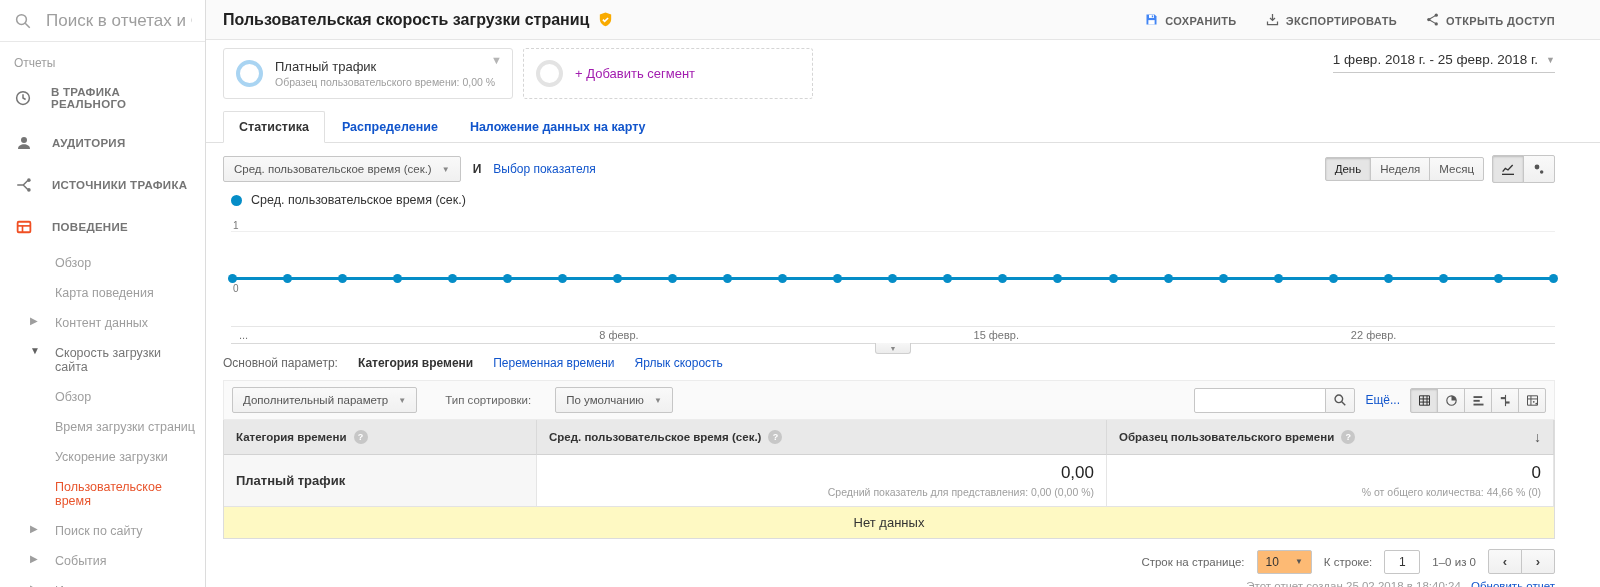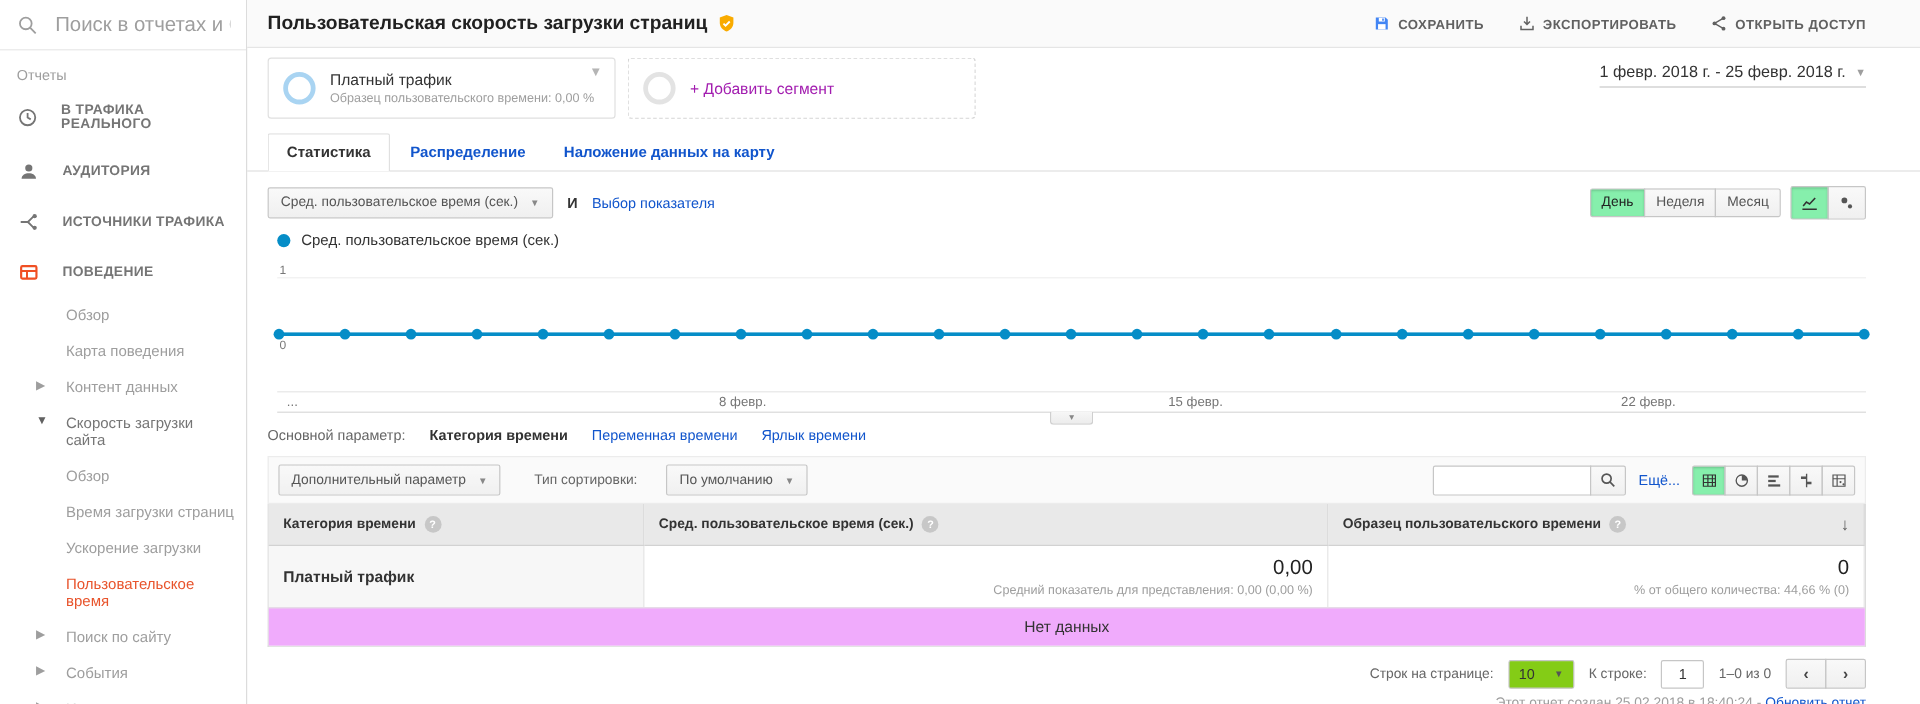--- a/index.html
+++ b/index.html
@@ -51,21 +51,21 @@
   .seg-card.add .seg-name{color:#a21caf}
 
   .tabs-row{display:flex;align-items:flex-end;gap:2px;padding:12px 45px 0 17px;border-bottom:1px solid #e0e0e0}
   .tab{padding:8px 15px;font-size:12.5px;font-weight:bold;cursor:pointer;white-space:nowrap}
   .tab.active{background:#fff;border:1px solid #e0e0e0;border-bottom:1px solid #fff;margin-bottom:-1px;border-radius:2px 2px 0 0;color:#333}
   .tab.link{color:var(--link)}
 
   .metric-toolbar{display:flex;align-items:center;gap:10px;padding:12px 45px 8px 17px}
   .ga-btn{background:linear-gradient(#f9f9f9,#f0f0f0);border:1px solid #c6c6c6;border-radius:2px;font-size:11.5px;color:#555;padding:6px 10px;display:inline-flex;align-items:center;gap:10px;cursor:pointer;white-space:nowrap;font-family:inherit}
   .ga-btn .caret{font-size:8px;color:#888}
-  .ga-btn.active{background:#86efac;box-shadow:inset 0 1px 2px rgba(0,0,0,.18);color:#222}
+  .ga-btn.active{background:#e5e5e5;box-shadow:inset 0 1px 2px rgba(0,0,0,.18);color:#222}
   .and-label{font-size:12px;font-weight:bold;color:#333;margin:0 2px}
   a.lnk{color:var(--link);text-decoration:none;cursor:pointer;font-size:12px}
   .mt-right{margin-left:auto;display:flex;gap:8px;align-items:center}
   .btn-group{display:flex}
   .btn-group .ga-btn{border-radius:0;margin-left:-1px;padding:5px 9px}
   .btn-group .ga-btn:first-child{border-radius:2px 0 0 2px;margin-left:0}
   .btn-group .ga-btn:last-child{border-radius:0 2px 2px 0}
   .icon-btn{width:32px;justify-content:center;padding:5px 0;color:#555}
 
   
@@ -102,25 +102,25 @@
   .data-table{margin:0 45px 0 17px;border:1px solid #dcdcdc;border-top:none;display:grid;grid-template-columns:313px 570px 1fr;font-size:12px}
   .th{background:#e9e9e9;border-bottom:1px solid #d2d2d2;border-right:1px solid #d9d9d9;padding:9px 12px;font-weight:bold;color:#333;font-size:11.5px;display:flex;align-items:center;gap:7px}
   .th:last-child{border-right:none}
   .qmark{width:14px;height:14px;border-radius:50%;background:#c7c7c7;color:#fff;font-size:9px;display:inline-flex;align-items:center;justify-content:center;cursor:pointer;flex:none}
   .sort-arrow{margin-left:auto;color:#555;font-size:14px;cursor:pointer}
   .td-dim{background:#f7f7f7;border-right:1px solid #e5e5e5;padding:12px;display:flex;align-items:center;font-weight:bold;font-size:13px;color:#333}
   .td-metric{border-right:1px solid #e5e5e5;padding:8px 12px;text-align:right}
   .td-metric:last-child{border-right:none}
   .metric-big{font-size:17px;color:#222}
   .metric-note{font-size:10.5px;color:#9e9e9e;margin-top:3px;white-space:nowrap}
-  .empty-row{grid-column:1 / -1;border-top:1px solid #e3e3e3;text-align:center;padding:8px;font-size:13px;color:#333;background:#f0abfc}
+  .empty-row{grid-column:1 / -1;border-top:1px solid #e3e3e3;text-align:center;padding:8px;font-size:13px;color:#333;background:#fef9c3}
 
   
   .pagination{margin:0 45px 0 17px;display:flex;justify-content:flex-end;align-items:center;gap:12px;padding:10px 0 2px;font-size:11.5px;color:#666}
-  .mini-select{border:1px solid #c6c6c6;background:#84cc16;border-radius:2px;padding:4px 8px;display:inline-flex;align-items:center;gap:16px;font-size:12px;color:#333;cursor:pointer}
+  .mini-select{border:1px solid #c6c6c6;background:#fdba74;border-radius:2px;padding:4px 8px;display:inline-flex;align-items:center;gap:16px;font-size:12px;color:#333;cursor:pointer}
   .mini-select .caret{font-size:8px;color:#555}
   .goto-input{width:36px;height:24px;border:1px solid #c6c6c6;border-radius:2px;text-align:center;font-size:12px;font-family:inherit;outline:none;color:#333}
   .pager .ga-btn{width:34px;height:25px;display:flex;align-items:center;justify-content:center;font-size:13px;font-weight:bold;color:#444}
   .report-meta{margin:4px 45px 0 17px;text-align:right;font-size:11.5px;color:#9e9e9e;padding-bottom:8px}
   .report-meta a{font-size:11.5px}
 
   svg{display:block}
 </style>
 </head>
 <body>
@@ -350,21 +350,21 @@
         <div class="axis-toggle">
             <span>▼</span>
           </div>
       </div>
     </div>
 
     <div class="dim-row">
       <span class="dim-label">Основной параметр:</span>
       <span class="dim-opt active">Категория времени</span>
       <span class="dim-opt link">Переменная времени</span>
-      <span class="dim-opt link">Ярлык времени</span>
+      <span class="dim-opt link">Ярлык скорость</span>
     </div>
 
     <div class="table-toolbar">
       <button class="ga-btn">
         <span>Дополнительный параметр</span>
         <span class="caret">▼</span>
       </button>
       <span class="sort-label">Тип сортировки:</span>
       <button class="ga-btn">
         <span>По умолчанию</span>

